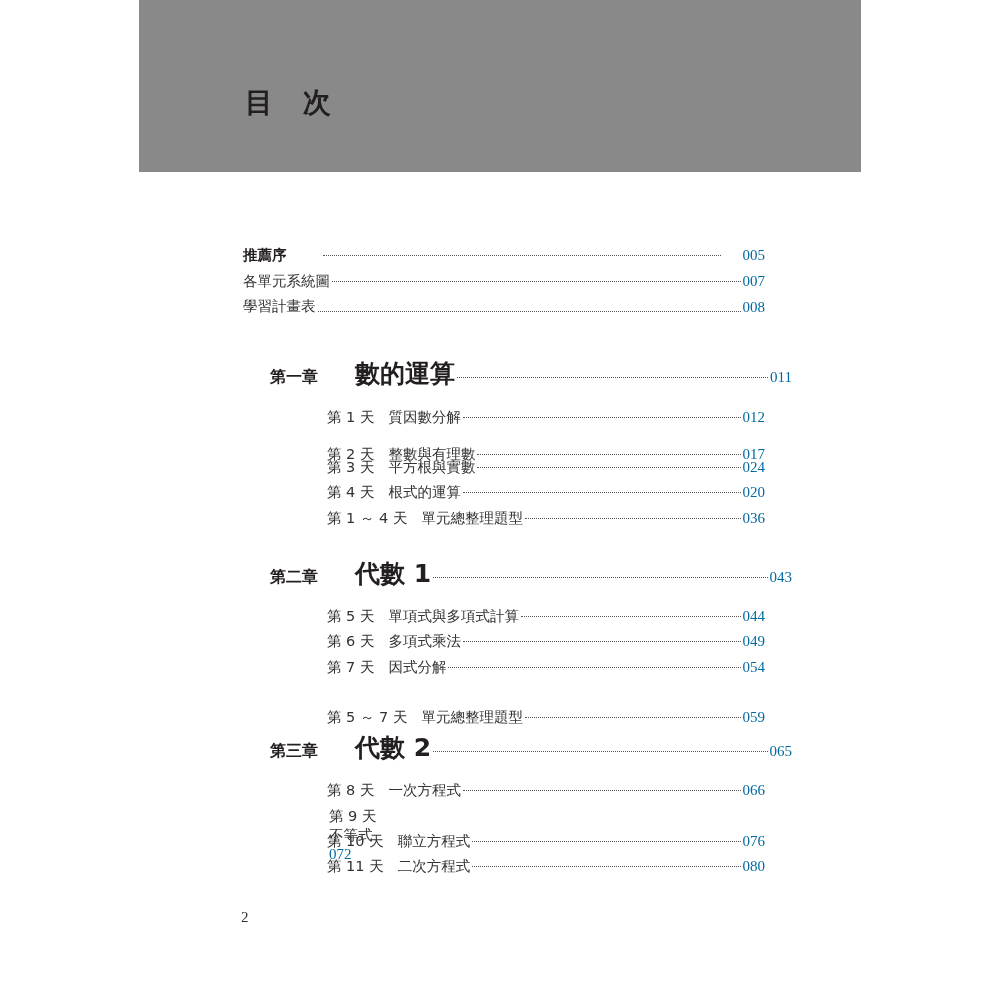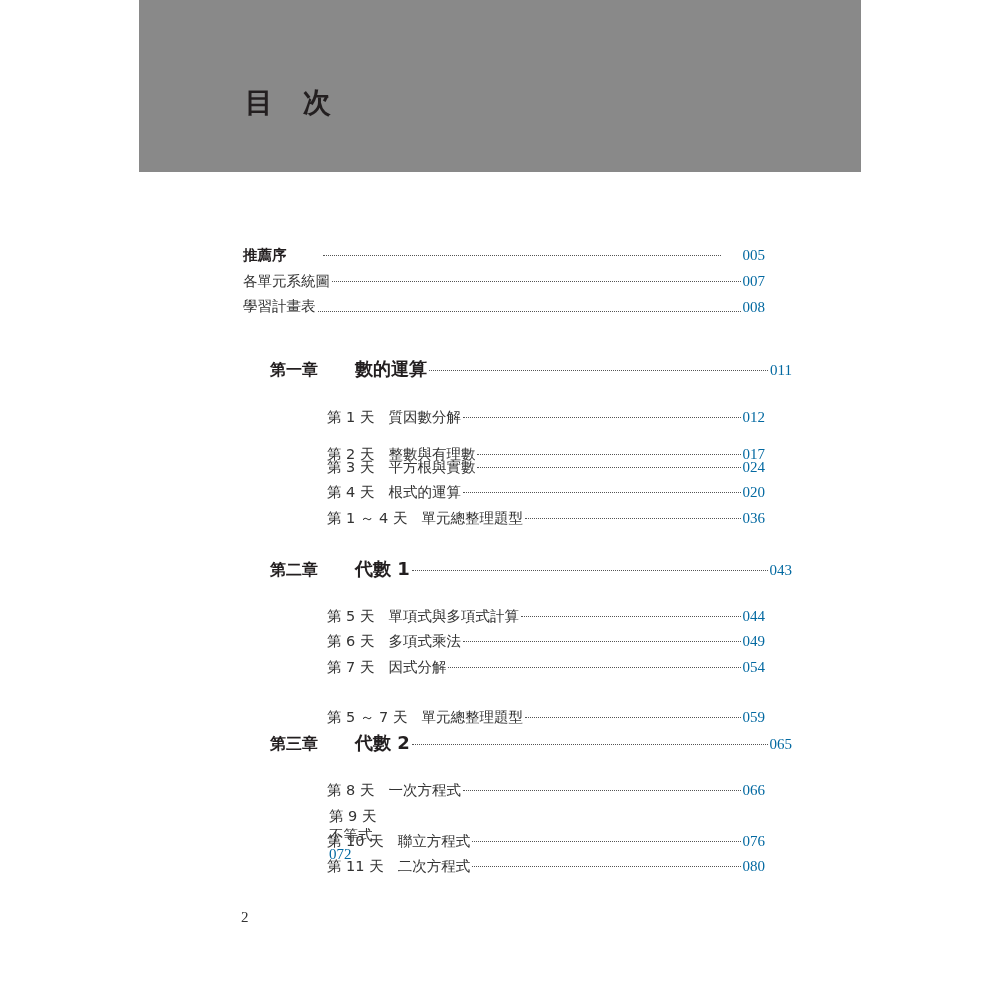--- a/index.html
+++ b/index.html
@@ -10,21 +10,21 @@
     .header-title { position: absolute; left: 106px; top: 86px; font-family: "DejaVu Sans", sans-serif;
                     font-weight: bold; font-size: 28px; letter-spacing: 10px; color: #231f20; line-height: 34px; }
     .toc { position: absolute; left: 0; top: 0; width: 1000px; }
     .row { position: absolute; display: flex; align-items: baseline; white-space: nowrap; }
     .row .lead { flex: 1; border-bottom: 1.5px dotted #555; margin: 0 2px; transform: translateY(-4px); height: 0; }
     .row .page { font-family: "Liberation Serif", serif; font-size: 15px; color: #0369a1; }
     .front { left: 243px; width: 522px; font-size: 14.5px; color: #333; font-family: "DejaVu Sans", sans-serif; }
     .front .bold-label { font-weight: bold; color: #231f20; margin-right: 14px; }
     .chapter { left: 243px; width: 522px; margin-left: 27px; }
     .chapter .ch-label { font-family: "DejaVu Sans", sans-serif; font-weight: bold; font-size: 16px; width: 85px; color: #231f20; }
-    .chapter .ch-title { font-family: "DejaVu Sans", sans-serif; font-weight: bold; font-size: 18px; color: #231f20; }
+    .chapter .ch-title { font-family: "DejaVu Sans", sans-serif; font-weight: bold; font-size: 25px; color: #231f20; }
     .day { left: 327px; width: 438px; font-size: 14.5px; font-family: "DejaVu Sans", sans-serif; color: #333; }
     .day .day-label { margin-right: 14px; margin-top: 12px; }
     .page-number { position: absolute; left: 241px; top: 909px; font-family: "Liberation Serif", serif; font-size: 15px; color: #333; }
   </style>
 </head>
 <body>
 
 <div class="header">
   <div class="header-title">目 次</div>
 </div>

